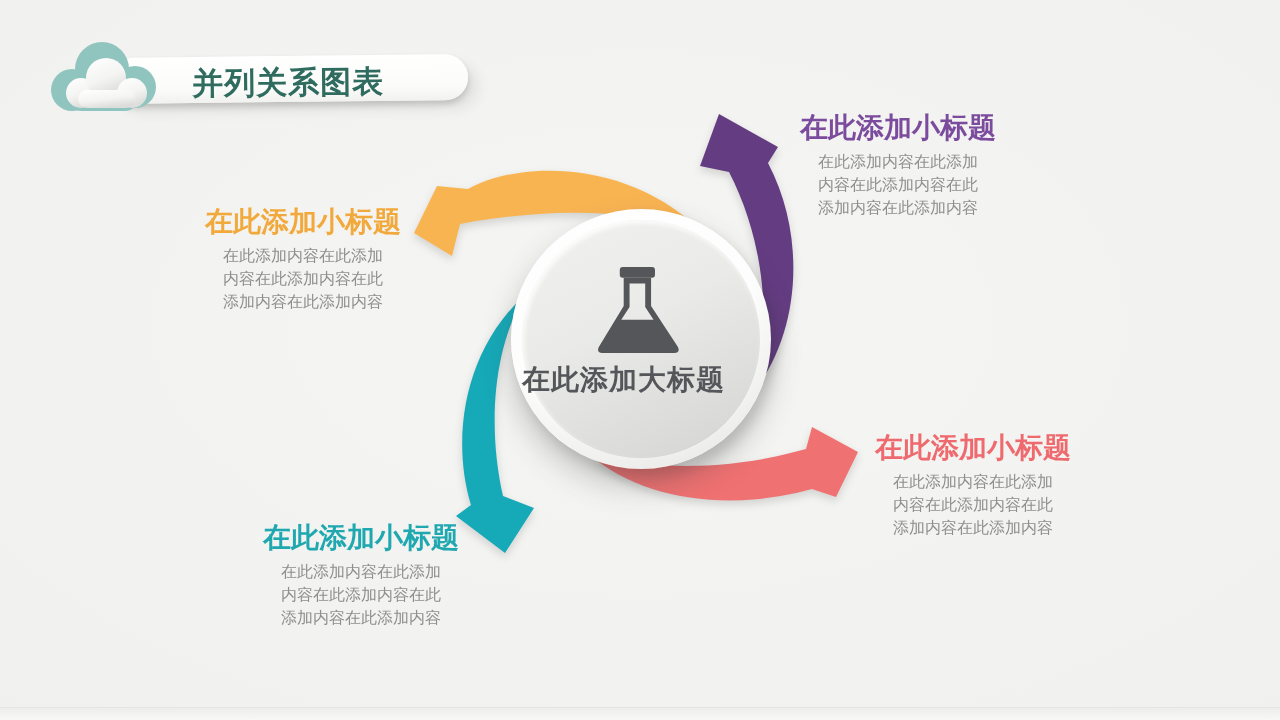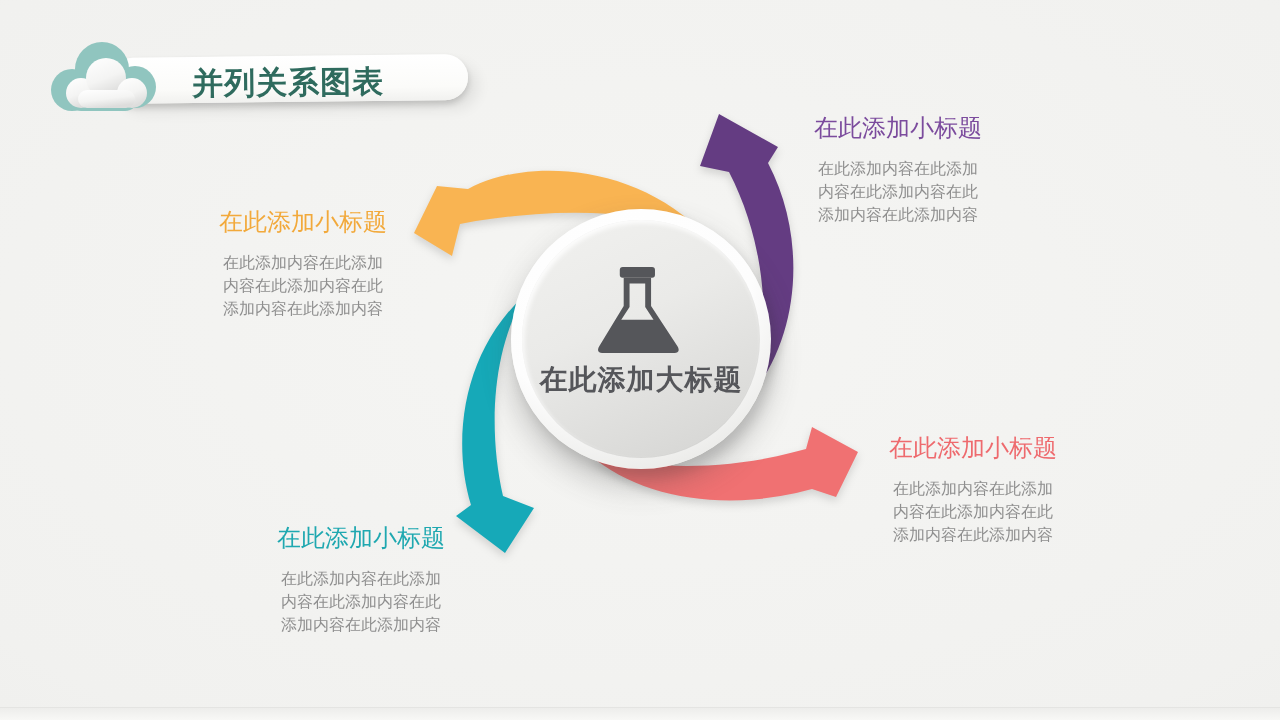--- a/index.html
+++ b/index.html
@@ -44,28 +44,28 @@
   }
   .center-circle .inner {
     position: absolute; left: 11px; top: 11px; width: 238px; height: 238px;
     border-radius: 50%;
     background: linear-gradient(155deg, #f1f1ef 0%, #eaeae8 42%, #dcdcda 78%, #d3d3d1 100%);
     box-shadow: inset 2px 3px 5px rgba(255,255,255,0.9), inset 0 0 0 1px rgba(0,0,0,0.02);
   }
   .flask { position: absolute; left: 50%; top: 46px; transform: translateX(-53%); }
   .center-title {
     position: absolute; left: 0; top: 141px; width: 100%;
-    text-align: center; font-size: 28px; font-weight: bold;
+    font-size: 28px; font-weight: bold;
     color: #55565a; letter-spacing: 1px;
   }
 
   
   .block { position: absolute; width: 200px; text-align: center; z-index: 3; }
-  .block-title { font-size: 24px; font-weight: normal; line-height: 32px; white-space: nowrap; }
-  .block-body { margin-top: 13px; font-size: 16px; line-height: 23px; color: #8e8e8e; }
+  .block-title { font-size: 28px; font-weight: bold; line-height: 32px; white-space: nowrap; }
+  .block-body { margin-top: 6px; font-size: 16px; line-height: 23px; color: #8e8e8e; }
   .block-body span { display: block; white-space: nowrap; }
   .block-left        { left: 203px; top: 206px; }
   .block-top-right   { left: 798px; top: 112px; }
   .block-bottom-left { left: 261px; top: 522px; }
   .block-right       { left: 873px; top: 432px; }
 
   
   .bottom-strip {
     position: absolute; left: 0; bottom: 0; width: 100%; height: 13px;
     background: linear-gradient(#ededeb, #f8f8f6);

